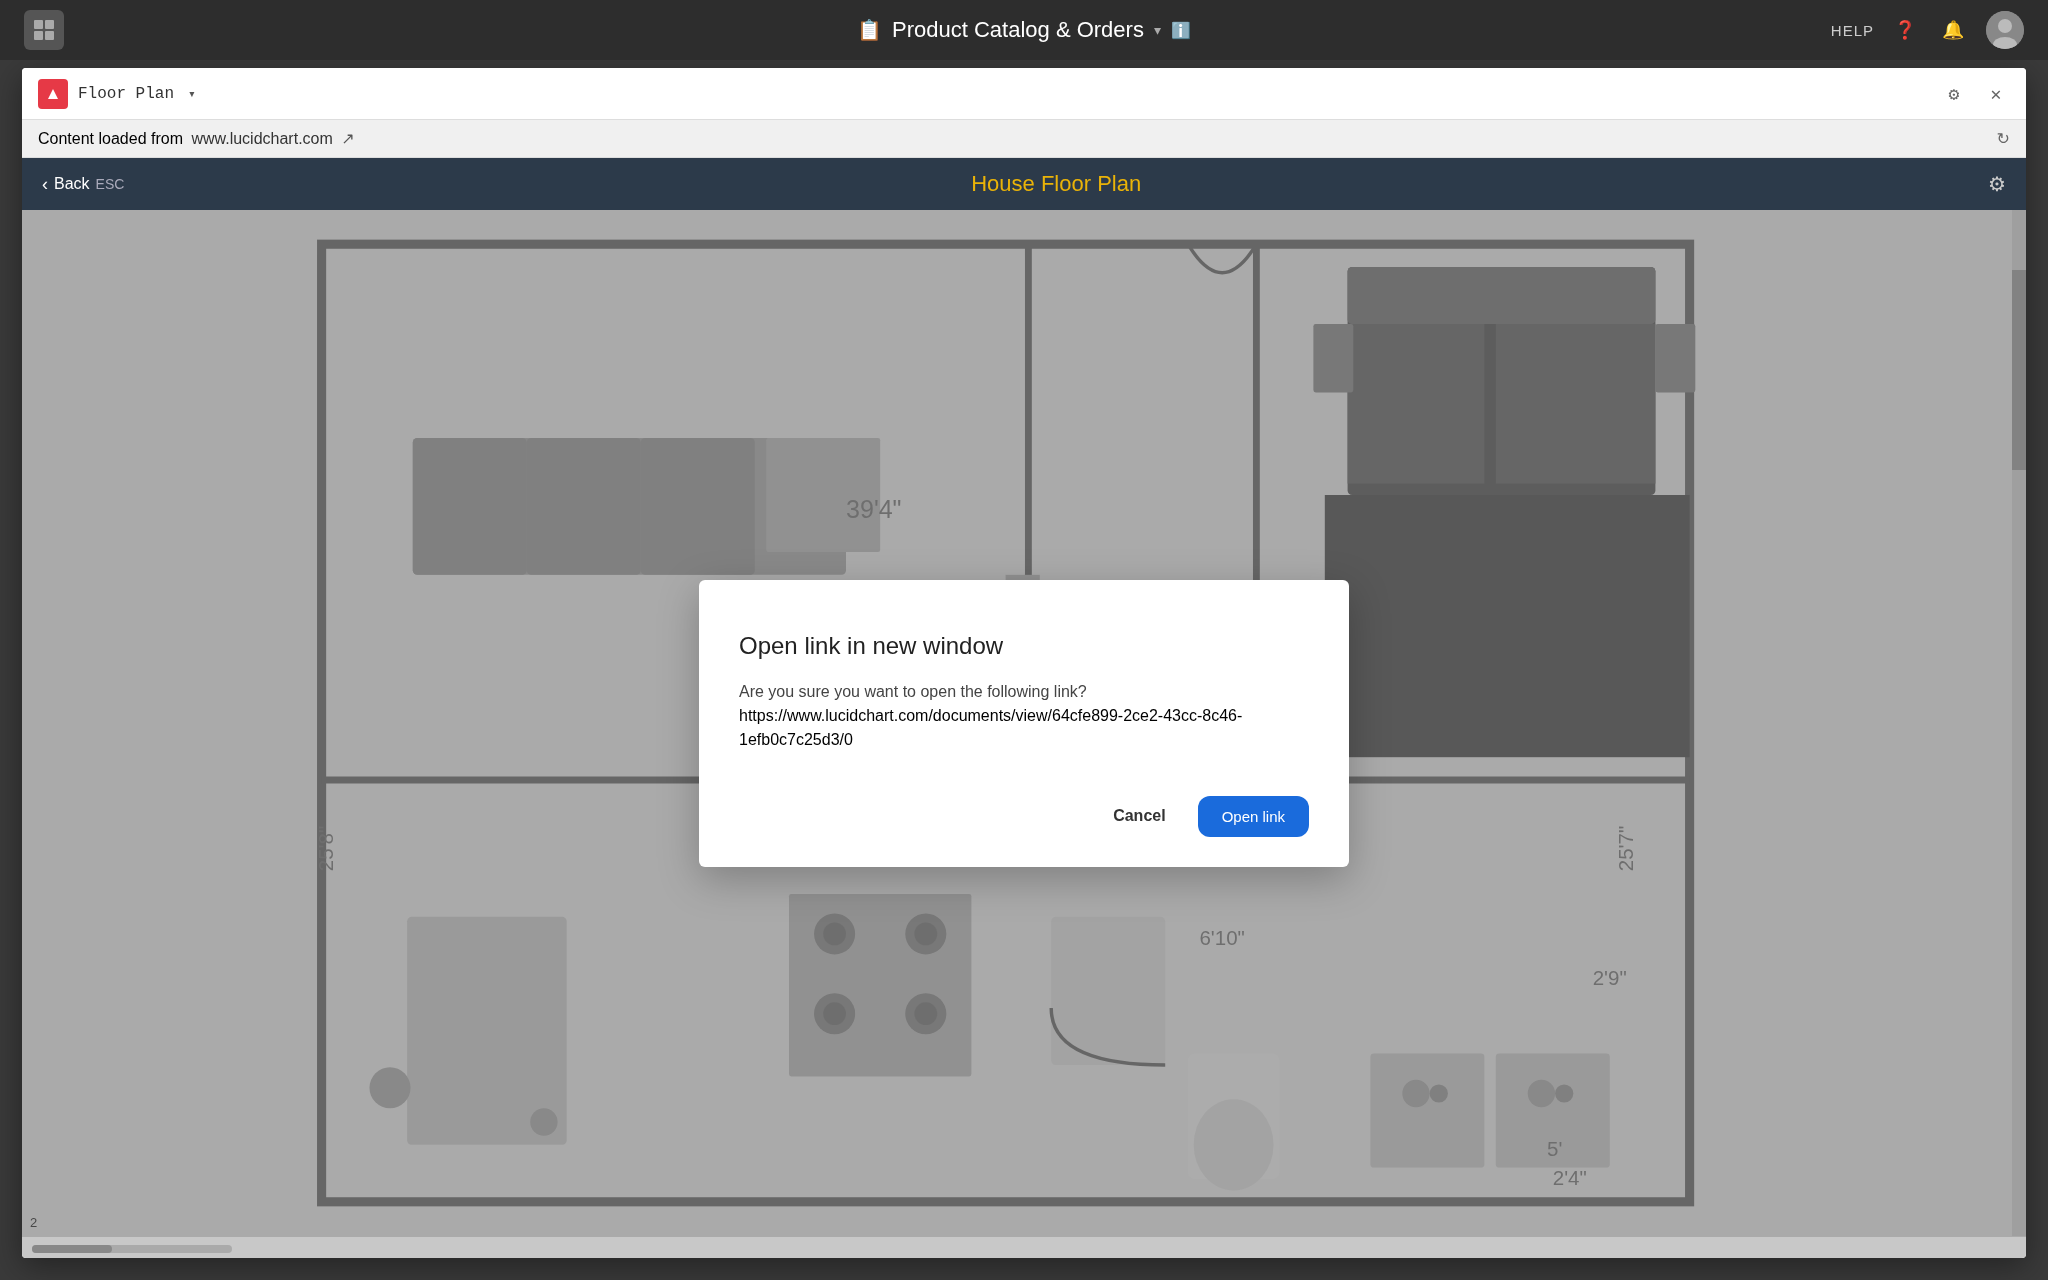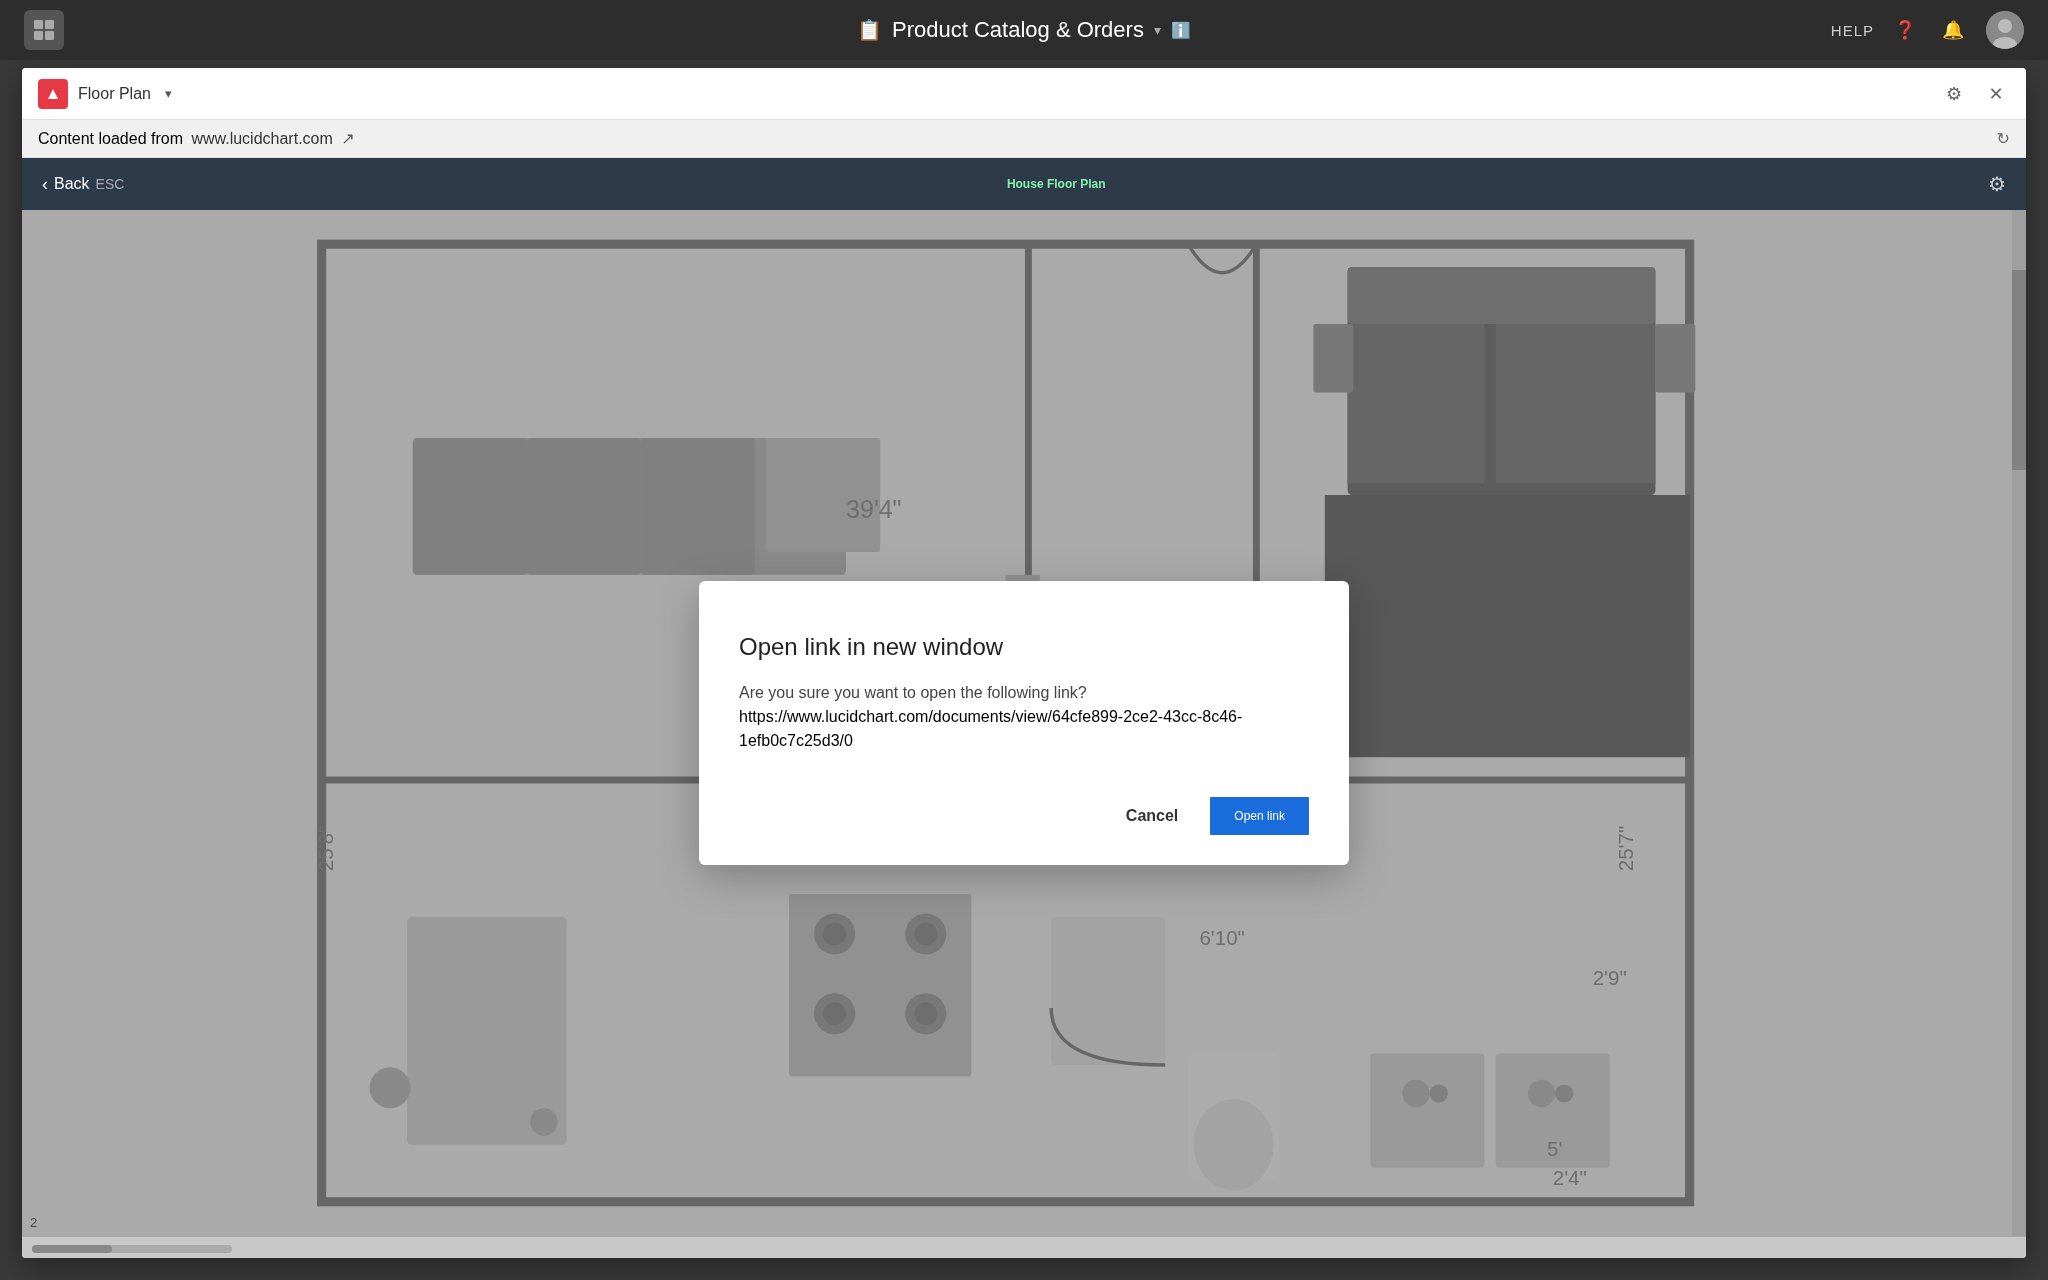--- a/index.html
+++ b/index.html
@@ -129,20 +129,21 @@
     
     .frame-header {
       height: 52px;
       background: #fff;
       border-bottom: 1px solid #ddd;
       display: flex;
       align-items: center;
       justify-content: space-between;
       padding: 0 16px;
       flex-shrink: 0;
+      font-family: Liberation Mono, monospace;
     }
 
     .frame-header-left {
       display: flex;
       align-items: center;
       gap: 10px;
     }
 
     .lucid-logo {
       width: 30px;
@@ -222,23 +223,23 @@
       font-size: 16px;
       cursor: pointer;
     }
 
     .esc-badge {
       color: #aab;
       font-size: 14px;
     }
 
     .inner-nav-title {
-      color: #86efac;
-      font-size: 12px;
-      font-weight: 700;
+      color: #eab308;
+      font-size: 22px;
+      font-weight: 400;
     }
 
     .inner-nav-right {
       color: #ccc;
       font-size: 20px;
     }
 
     
     .floor-plan-area {
       flex: 1;
@@ -334,24 +335,24 @@
       cursor: pointer;
       padding: 10px 16px;
       font-weight: 700;
       border-radius: 4px;
     }
 
     .open-link-btn {
       background: #1a6bdc;
       color: #fff;
       border: none;
-      font-size: 12px;
+      font-size: 15px;
       font-weight: 500;
       padding: 12px 24px;
-      border-radius: 1px;
+      border-radius: 12px;
       cursor: pointer;
     }
 
     
     .fp-svg {
       position: absolute;
       top: 0;
       left: 0;
       width: calc(100% - 14px);
       height: 100%;

